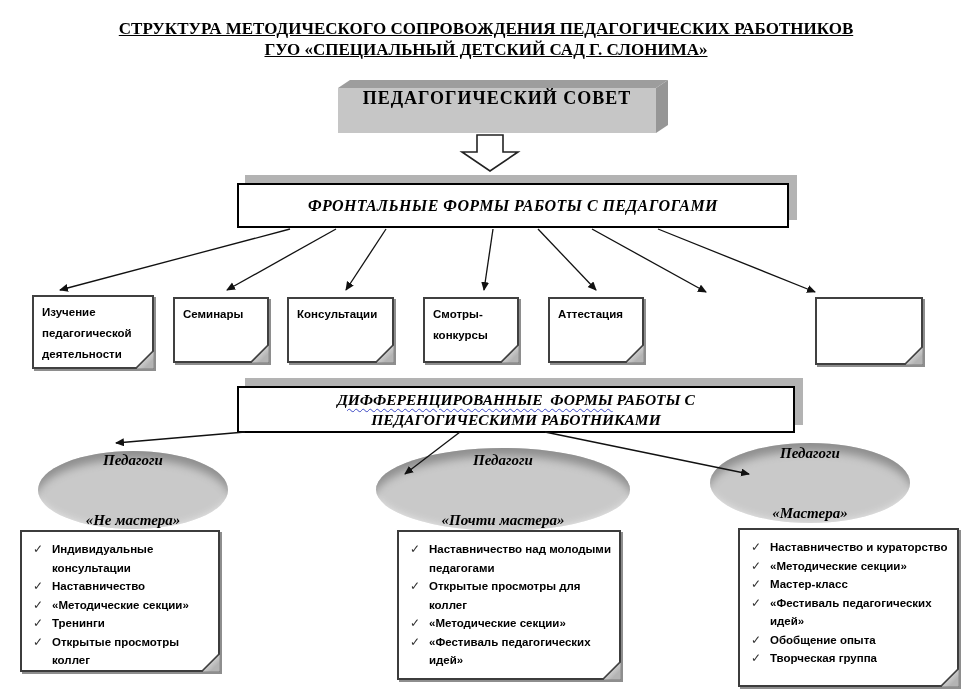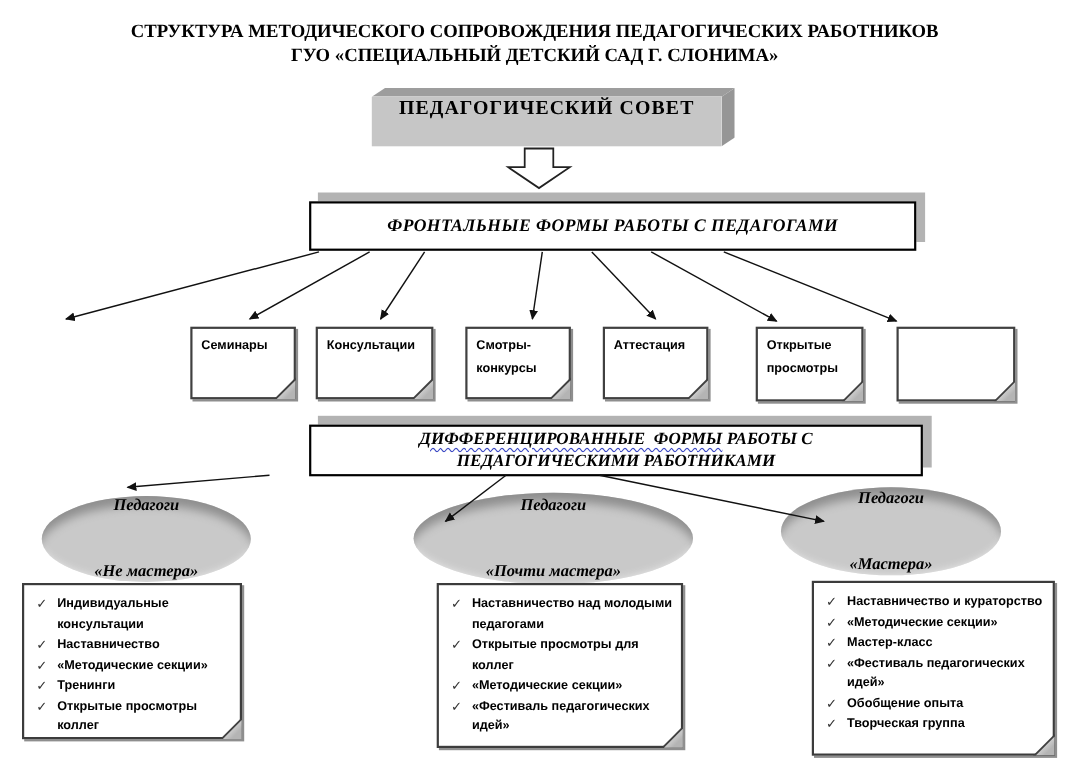--- a/index.html
+++ b/index.html
@@ -1,35 +1,35 @@
 <!DOCTYPE html>
 <html><head>
 <meta charset="utf-8">
 <style>
   html,body { margin:0; padding:0; background:#fff; }
   body { width:972px; height:696px; font-family:"Liberation Sans",sans-serif; color:#000; }
   .canvas { position:relative; width:972px; height:696px; background:#fff; overflow:hidden; }
 
   
   .title { position:absolute; top:18px; left:0; width:100%; text-align:center;
-           font-family:"Liberation Serif",serif; font-weight:bold; font-size:17px; line-height:21px; }
+           font-family:"Liberation Serif",serif; font-weight:bold; font-size:17px; line-height:21px;text-decoration:underline; }
 
   
   .council { position:absolute; left:338px; top:88px; width:318px; height:45px; background:#c6c6c6;
              display:flex; align-items:flex-start; justify-content:center;
              font-family:"Liberation Serif",serif; font-weight:bold; font-size:18px; letter-spacing:1px; }
   .council::before { content:""; position:absolute; left:0; top:-8px; width:330px; height:8px; background:#9d9d9d;
              clip-path:polygon(12px 0, 100% 0, calc(100% - 12px) 100%, 0 100%); }
   .council::after { content:""; position:absolute; left:100%; top:-8px; width:12px; height:53px; background:#969696;
              clip-path:polygon(0 8px, 100% 0, 100% 45px, 0 53px); }
 
   
   .bigbox { position:absolute; background:#fff; border:2px solid #000; box-shadow:8px -8px 0 #b3b3b3;
             display:flex; flex-direction:column; align-items:center; justify-content:center; text-align:center;
-            font-family:"Liberation Serif",serif; font-weight:bold; font-style:italic;margin-left:44px; }
+            font-family:"Liberation Serif",serif; font-weight:bold; font-style:italic; }
   .frontal { left:237px; top:183px; width:548px; height:41px; font-size:16px; letter-spacing:.4px; }
   .diff    { left:237px; top:386px; width:554px; height:43px; font-size:15.5px; line-height:20px; }
   .wavy { text-decoration:underline; text-decoration-style:wavy; text-decoration-color:#3b48c3;
           text-decoration-thickness:1px; text-underline-offset:3px; white-space:pre-wrap; }
 
   
   .note { position:absolute; background:#fff; border:2px solid #404040; box-shadow:2px 2px 0 #8e8e8e;
           font-weight:bold; font-size:11.5px; line-height:21px; }
   .note-inner { padding:5px 3px 0 8px; }
   .fold { position:absolute; right:-2px; bottom:-2px; width:20px; height:20px; }
@@ -76,38 +76,38 @@
   </div>
 
   <div class="council">
     <span>ПЕДАГОГИЧЕСКИЙ СОВЕТ</span>
   </div>
 
   <div class="bigbox frontal">
     <span>ФРОНТАЛЬНЫЕ ФОРМЫ РАБОТЫ С ПЕДАГОГАМИ</span>
   </div>
 
+  <div class="note nb1">
+    <div class="note-inner">Изучение педагогической деятельности</div>
+    <div class="fold"></div>
+  </div>
   <div class="note nb2">
     <div class="note-inner">Семинары</div>
     <div class="fold"></div>
   </div>
   <div class="note nb3">
     <div class="note-inner">Консультации</div>
     <div class="fold"></div>
   </div>
   <div class="note nb4">
     <div class="note-inner">Смотры-конкурсы</div>
     <div class="fold"></div>
   </div>
   <div class="note nb5">
     <div class="note-inner">Аттестация</div>
-    <div class="fold"></div>
-  </div>
-  <div class="note nb6">
-    <div class="note-inner">Открытые просмотры</div>
     <div class="fold"></div>
   </div>
   <div class="note nb7">
     <div class="fold"></div>
   </div>
 
   <div class="bigbox diff">
     <div><span class="wavy">ДИФФЕРЕНЦИРОВАННЫЕ  ФОРМЫ</span> <span>РАБОТЫ С</span></div>
     <div>ПЕДАГОГИЧЕСКИМИ РАБОТНИКАМИ</div>
   </div>

